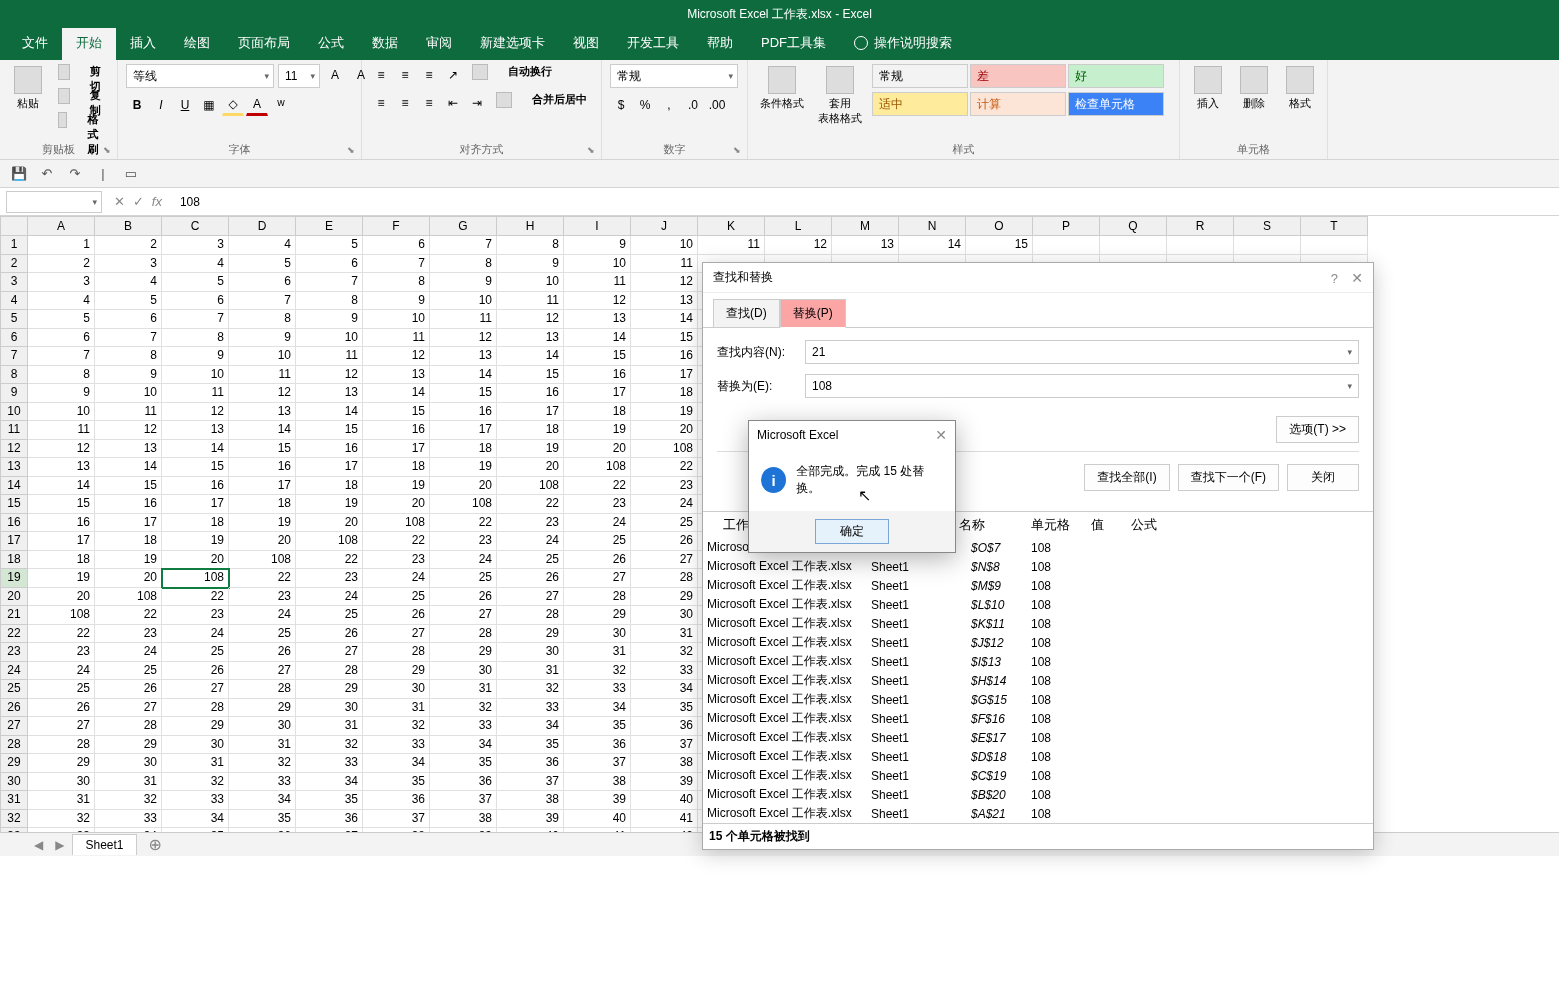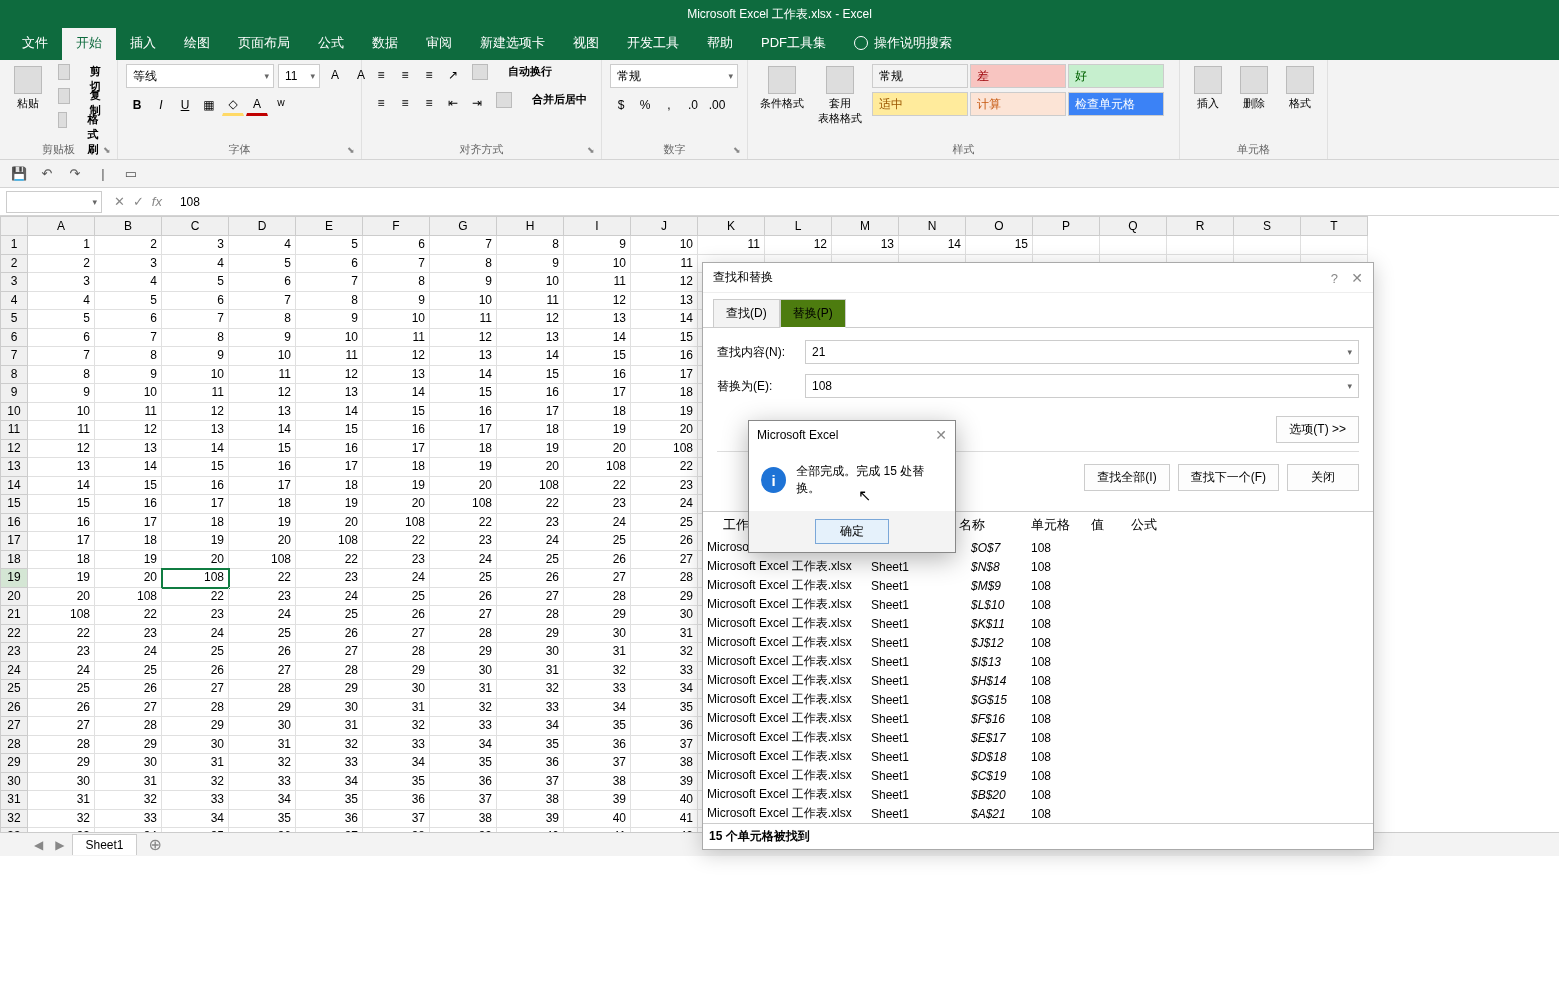--- a/index.html
+++ b/index.html
@@ -59,21 +59,21 @@
 .sheettabs { position: absolute; bottom: 0; left: 0; right: 0; height: 24px; border-top: 1px solid #ccc; background: #f3f3f3; display: flex; align-items: center; padding-left: 30px; font-size: 12px; gap: 4px; }
 .sheettabs .navarr { color: #888; padding: 0 4px; }
 .sheettabs .stab { padding: 3px 12px; background: #fff; border: 1px solid #ccc; border-bottom: none; }
 .sheettabs .addsheet { padding: 0 8px; color: #888; font-size: 16px; }
 
 
 .fr-dialog { position: absolute; left: 702px; top: 262px; width: 672px; background: #fff; border: 1px solid #aaa; box-shadow: 0 4px 20px rgba(0,0,0,0.2); font-size: 12px; }
 .fr-title { height: 30px; background: #fff; display: flex; align-items: center; padding: 0 10px; justify-content: space-between; border-bottom: 1px solid #eee; }
 .fr-tabs { display: flex; padding: 6px 10px 0; gap: 0; }
 .fr-tab { padding: 5px 12px; border: 1px solid #ccc; background: #f3f3f3; cursor: pointer; }
-.fr-tab.active { background: #4d7c0f; border-bottom-color: #fff; position: relative; z-index: 1; }
+.fr-tab.active { background: #fca5a5; border-bottom-color: #fff; position: relative; z-index: 1; }
 .fr-body { padding: 12px 14px; border-top: 1px solid #ccc; margin-top: -1px; }
 .fr-row { display: flex; align-items: center; gap: 10px; margin-bottom: 10px; }
 .fr-row label { width: 78px; }
 .fr-row .inp { flex: 1; height: 24px; border: 1px solid #ccc; padding: 0 6px; position: relative; display: flex; align-items: center; }
 .fr-row .inp::after { content: "▾"; position: absolute; right: 6px; font-size: 9px; color: #666; }
 .fr-btnrow { display: flex; justify-content: flex-end; gap: 8px; padding: 8px 0; }
 .fr-btn { padding: 4px 12px; border: 1px solid #ccc; background: #fdfdfd; cursor: pointer; min-width: 72px; text-align: center; }
 .fr-results { border-top: 1px solid #ccc; }
 .fr-res-head { display: flex; padding: 4px 16px; font-size: 13px; }
 .fr-res-head span:nth-child(1){ width: 240px; padding-left: 4px;}

